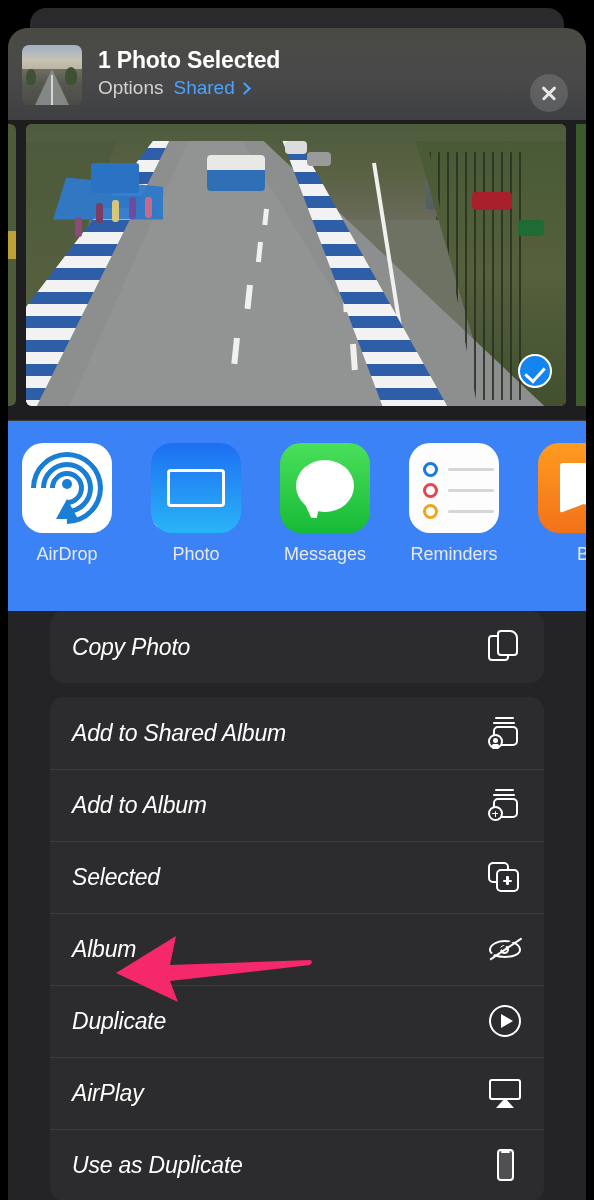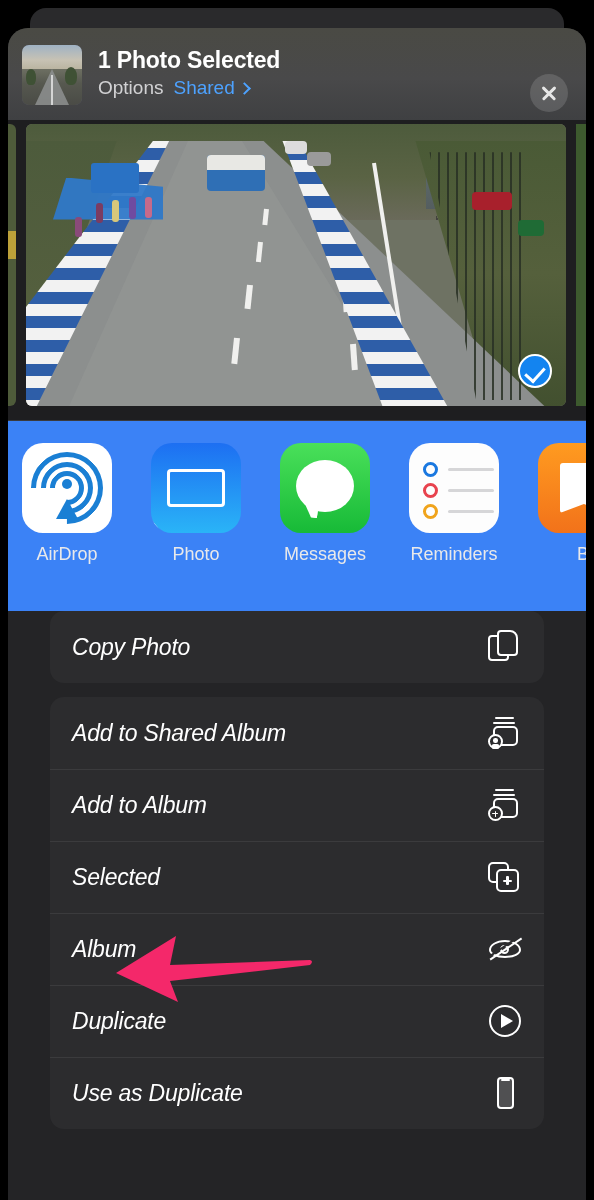--- a/index.html
+++ b/index.html
@@ -749,20 +749,27 @@
         </div>
 
         <div class="row">
           <span class="row-label">Duplicate</span>
           <span class="row-icon i-slide">
             <i class="circ"></i>
               <i class="play"></i>
           </span>
         </div>
 
+        <div class="row">
+          <span class="row-label">AirPlay</span>
+          <span class="row-icon i-airplay">
+            <i class="scr"></i>
+              <i class="tri"></i>
+          </span>
+        </div>
 
         <div class="row">
           <span class="row-label">Use as Duplicate</span>
           <span class="row-icon i-wall">
             <i class="phone"></i>
               <i class="notch"></i>
           </span>
         </div>
 
       </div>

